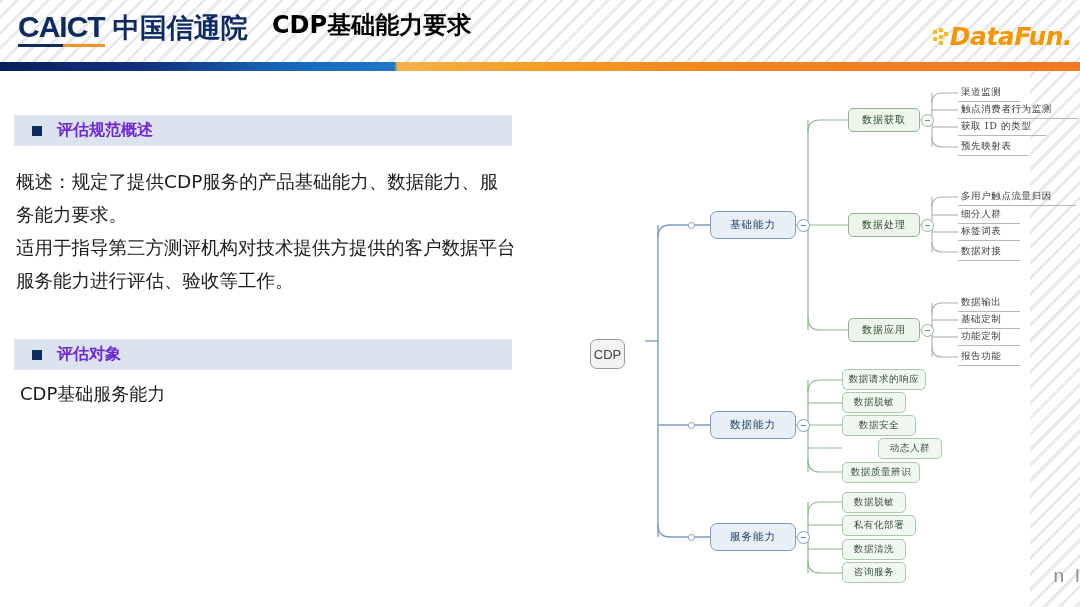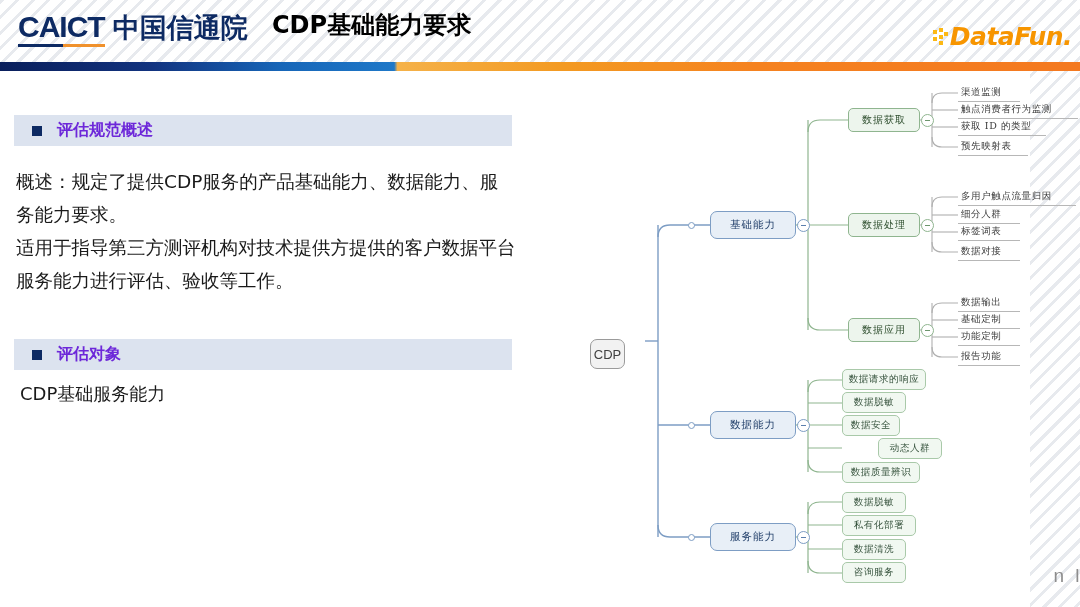--- a/index.html
+++ b/index.html
@@ -340,21 +340,21 @@
     <div class="node node-l1" style="left:150px;top:336px;width:86px;height:28px;">
       <span>数据能力</span>
     </div>
     <div class="collapse" style="left:237px;top:344px;"></div>
     <div class="node node-leaf-box" style="left:282px;top:294px;width:84px;height:21px;">
       <span>数据请求的响应</span>
     </div>
     <div class="node node-leaf-box" style="left:282px;top:317px;width:64px;height:21px;">
       <span>数据脱敏</span>
     </div>
-    <div class="node node-leaf-box" style="left:282px;top:340px;width:58px;height:21px;">
+    <div class="node node-leaf-box" style="left:282px;top:340px;width:74px;height:21px;">
       <span>数据安全</span>
     </div>
     <div class="node node-leaf-box" style="left:282px;top:363px;width:64px;height:21px;margin-left:36px;">
       <span>动态人群</span>
     </div>
     <div class="node node-leaf-box" style="left:282px;top:387px;width:78px;height:21px;">
       <span>数据质量辨识</span>
     </div>
 
     <div class="node node-l1" style="left:150px;top:448px;width:86px;height:28px;">

